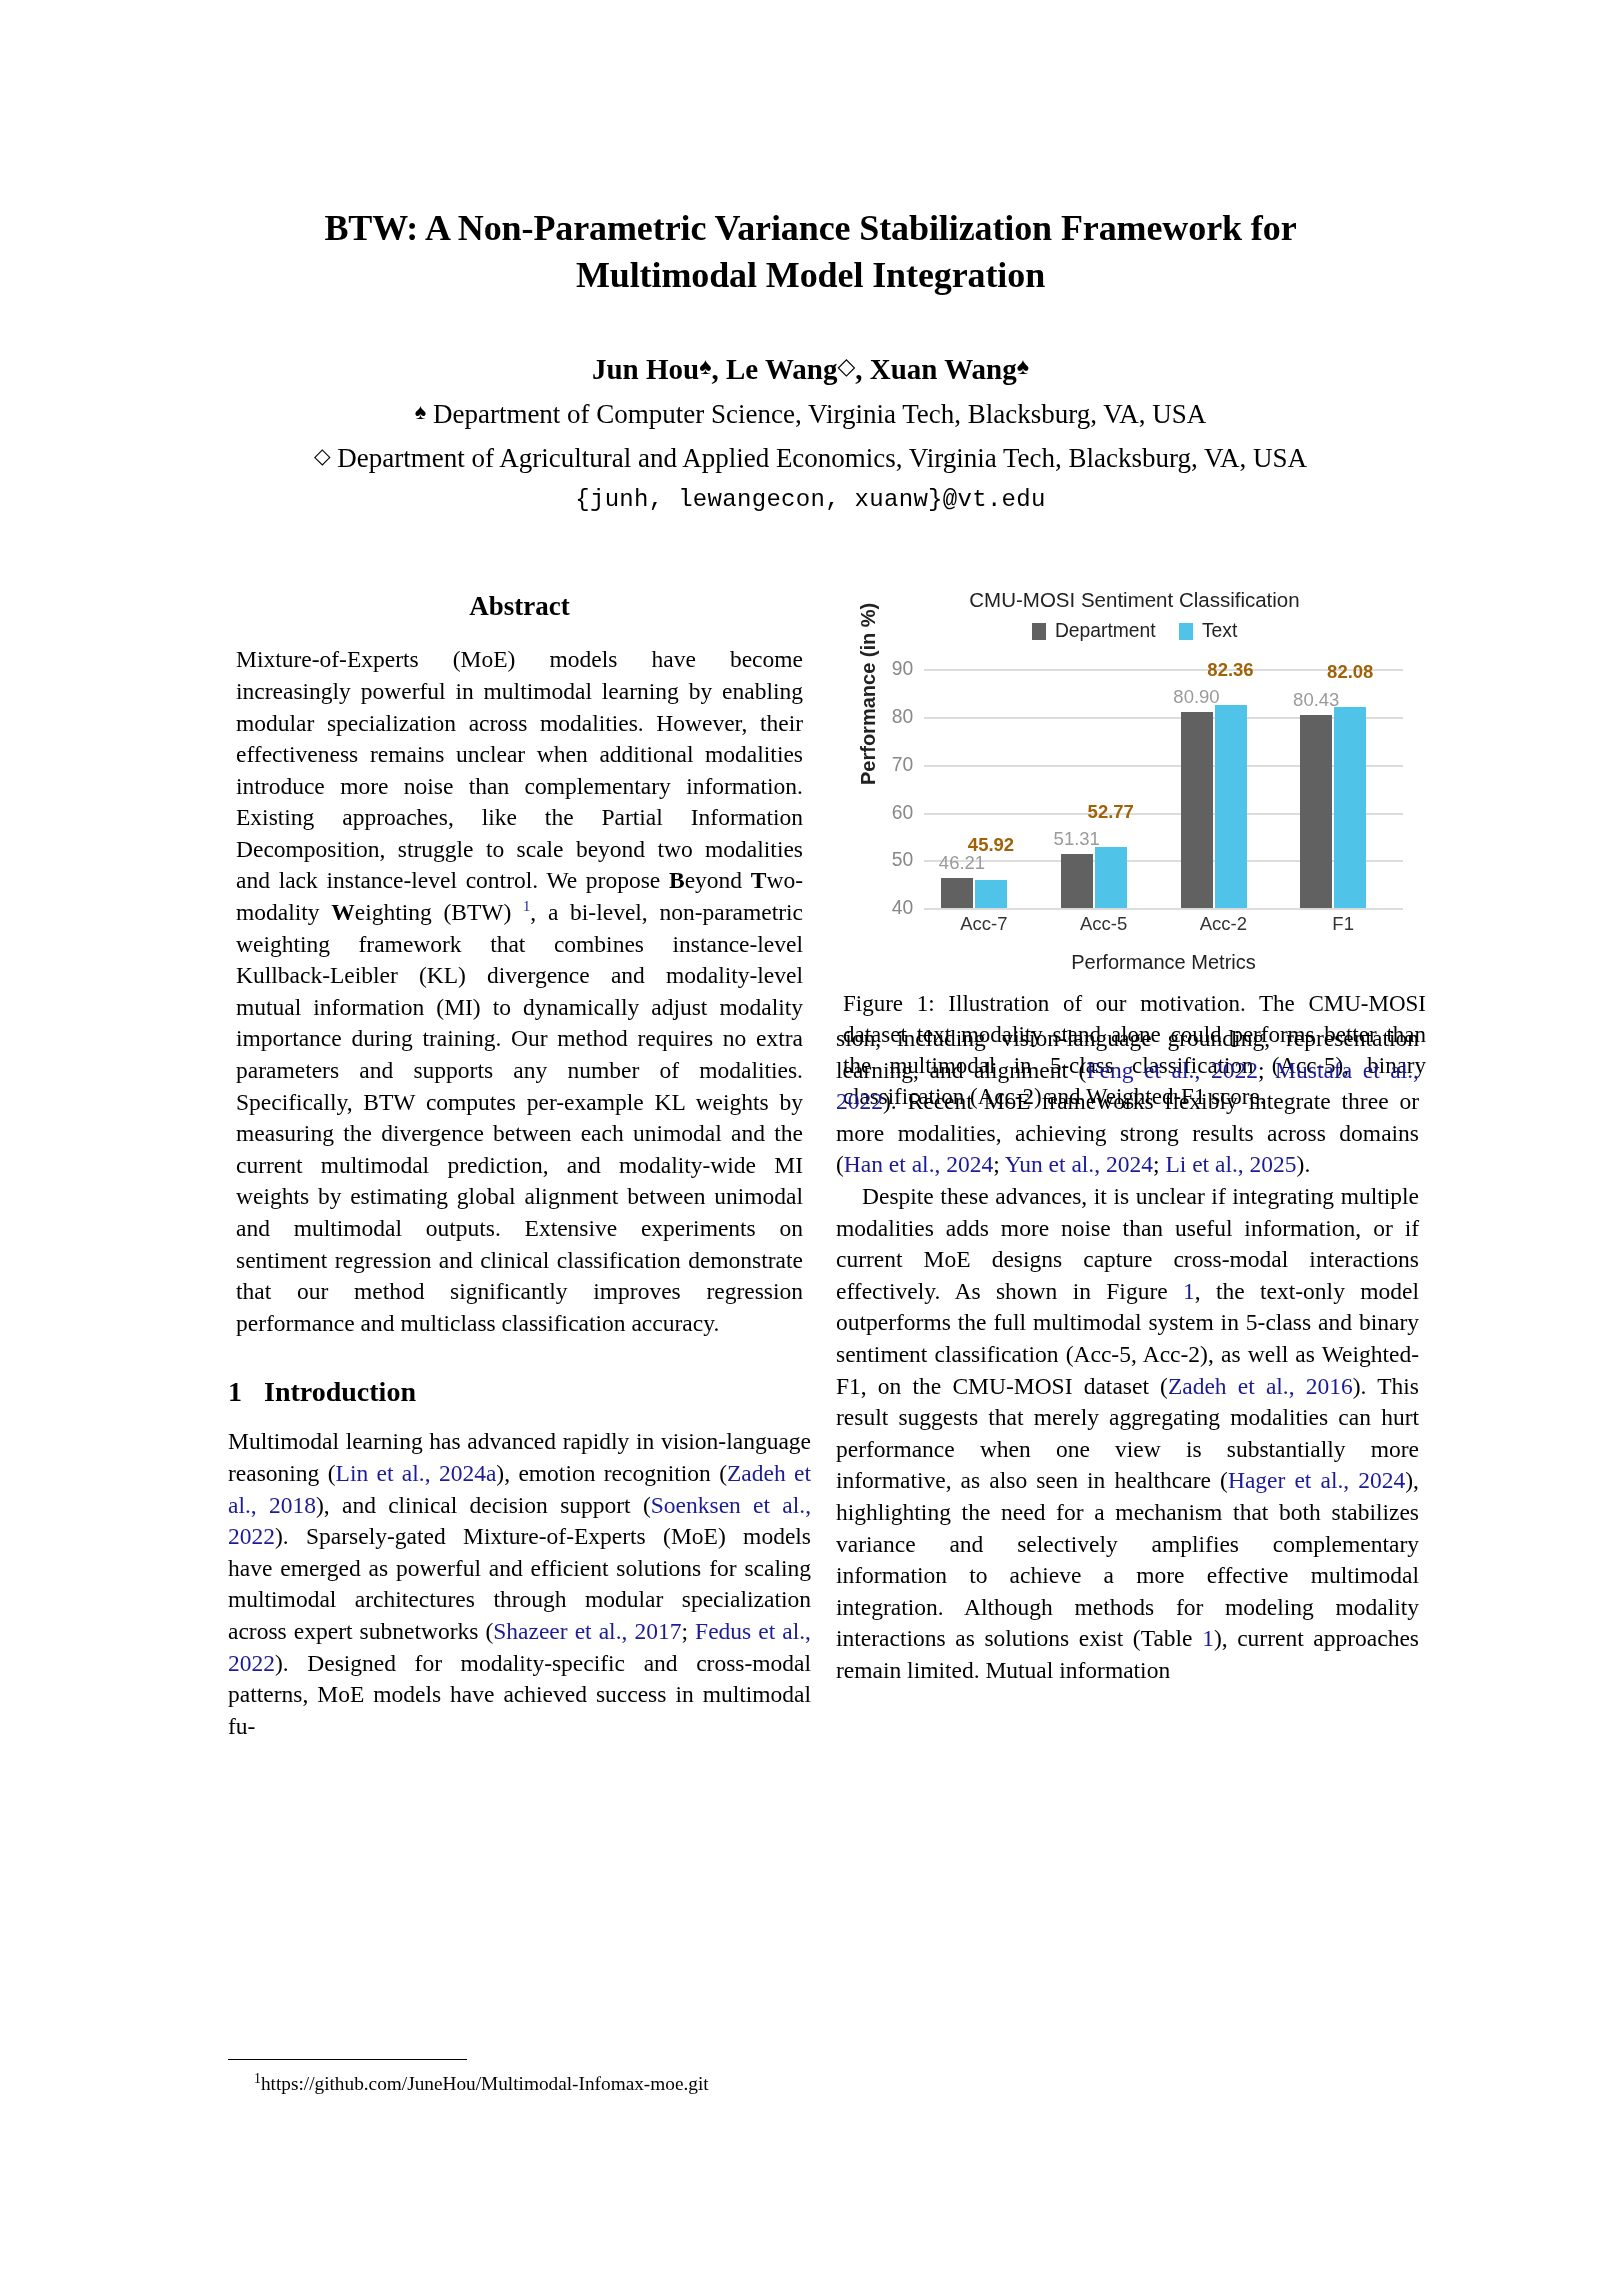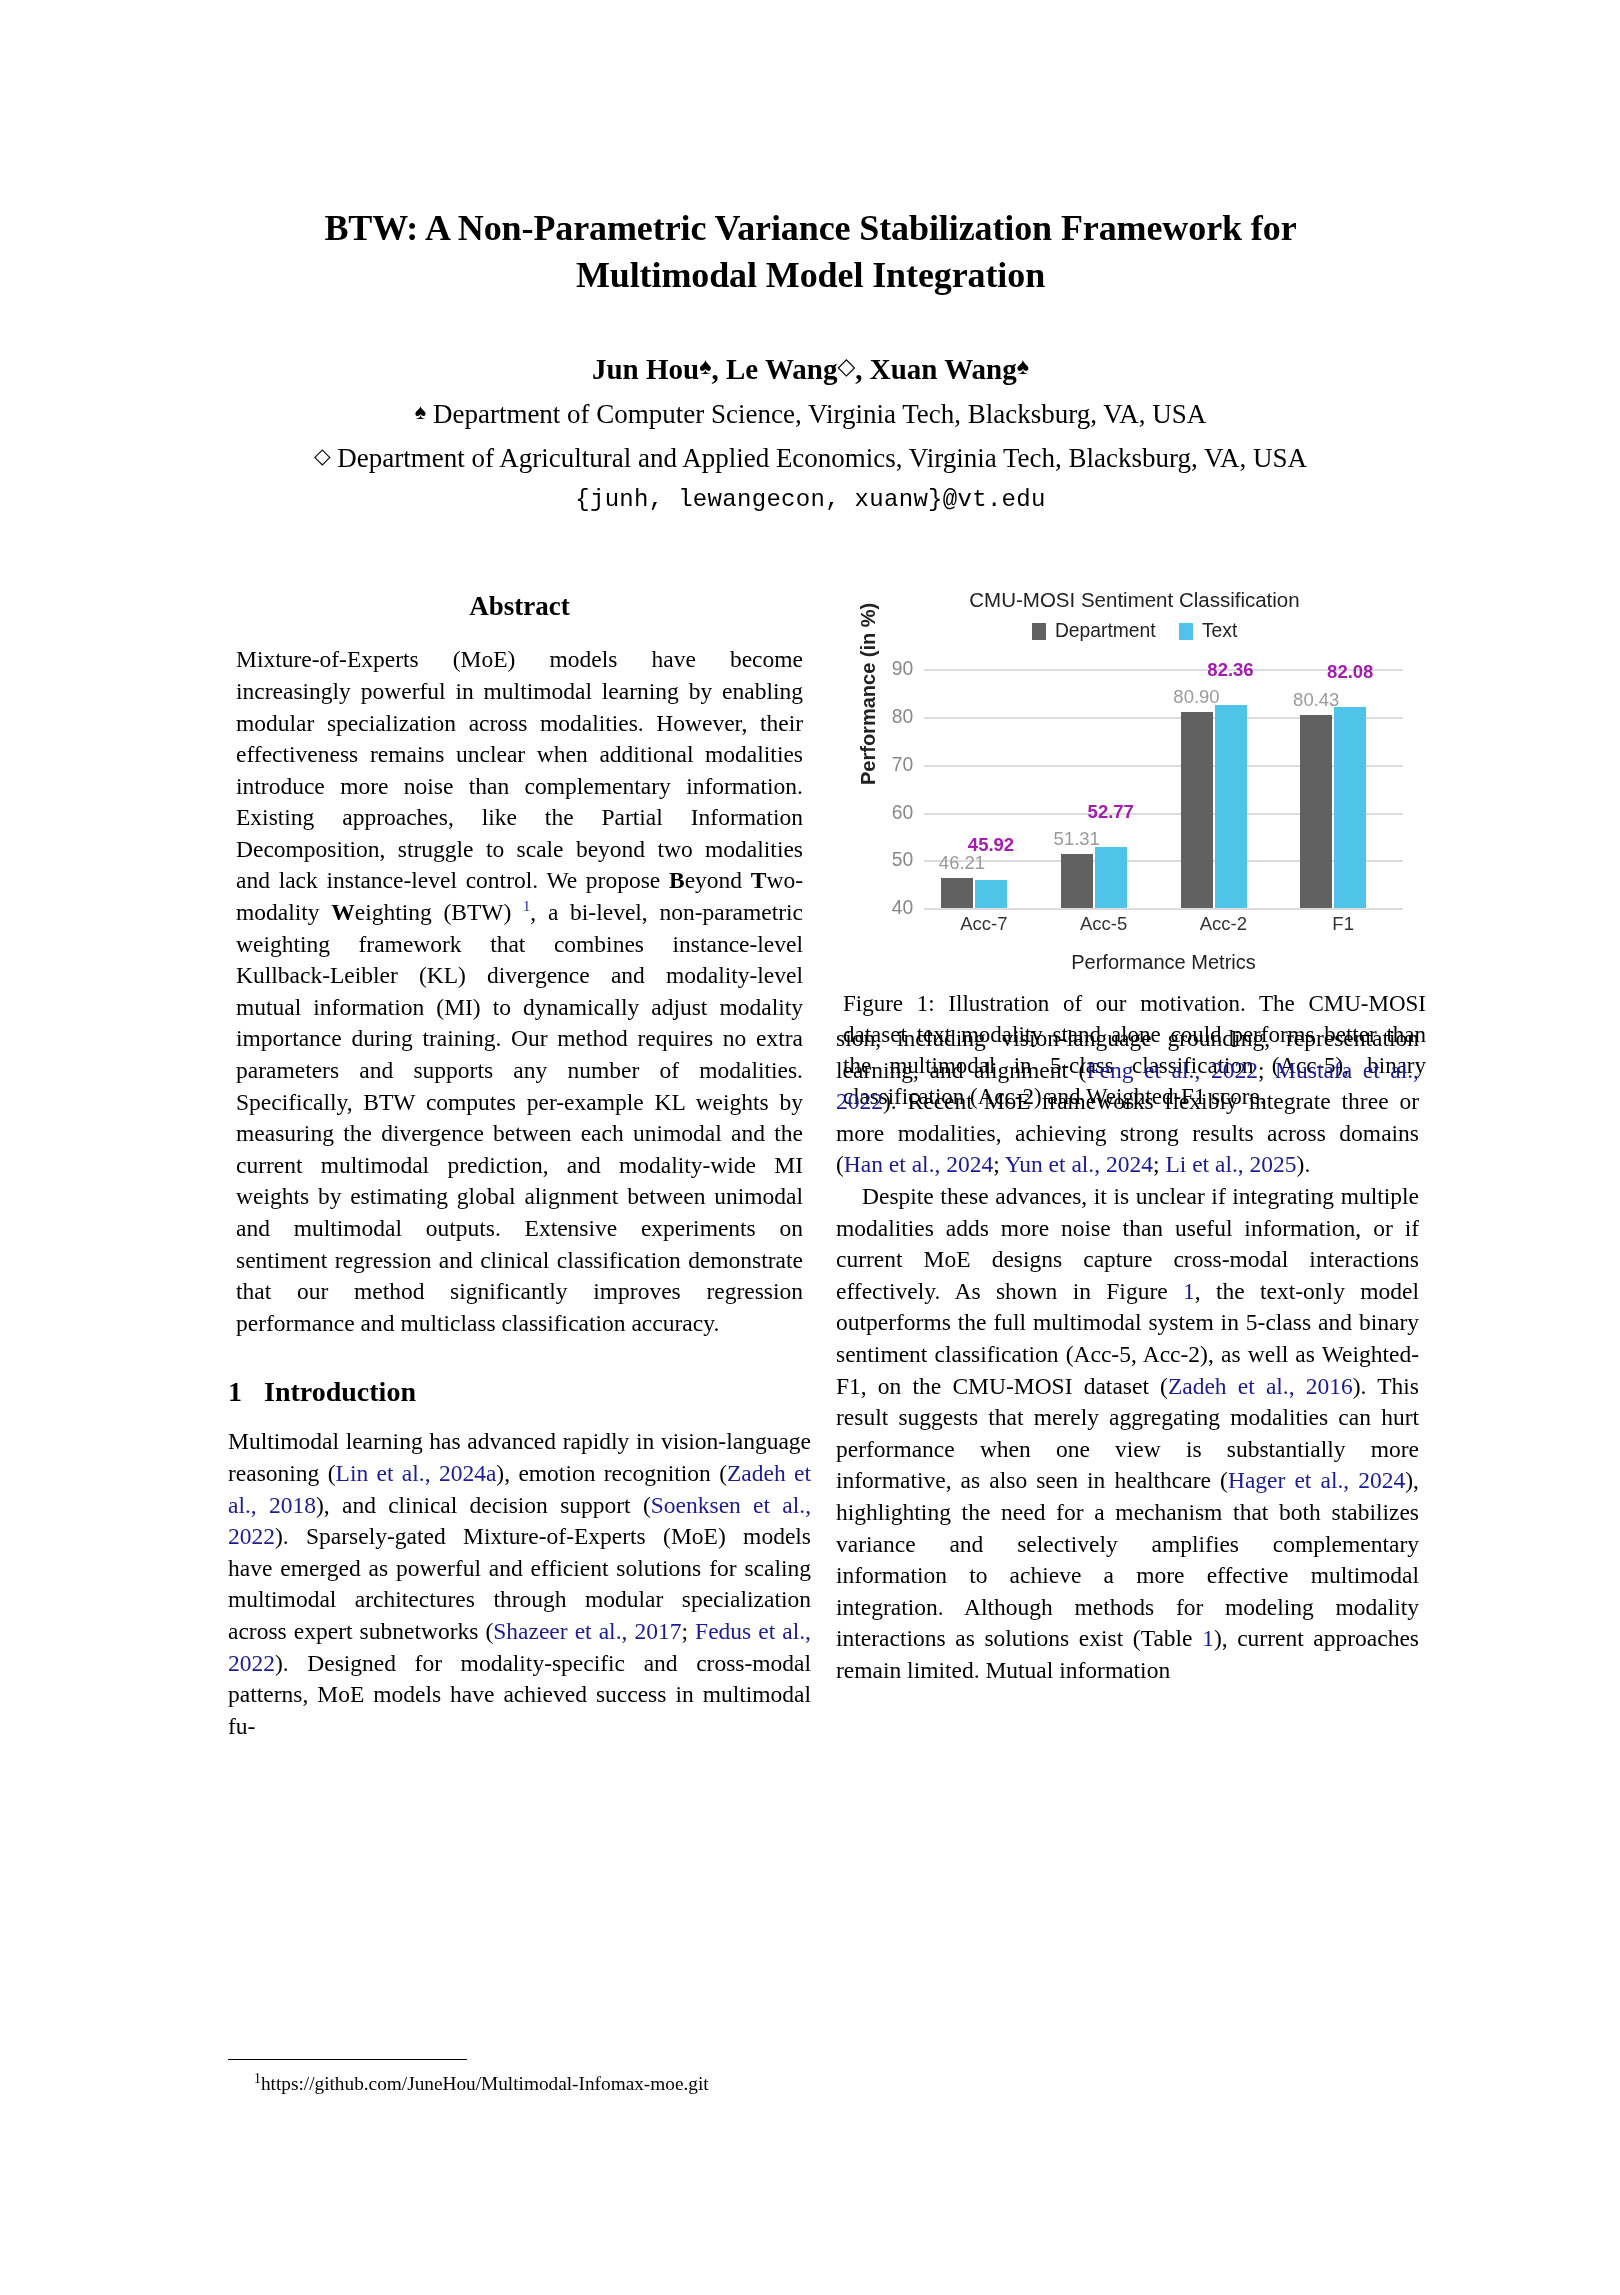--- a/index.html
+++ b/index.html
@@ -213,21 +213,21 @@
   }
   .bar.mm { left: 17px; background: #616161; }
   .bar.tx { left: 51px; background: #4FC3E8; }
   .dlabel {
     position: absolute;
     font-size: 18.5px;
     white-space: nowrap;
     transform: translateX(-50%);
   }
   .dlabel.mm { color: #9a9a9a; }
-  .dlabel.tx { color: #a21caf; font-weight: bold; }
+  .dlabel.tx { color: #a16207; font-weight: bold; }
   .xtick {
     position: absolute;
     top: 244px;
     width: 100%;
     text-align: center;
     font-size: 18.5px;
     color: #333333;
   }
   .fig-caption {
     margin-top: 0;

